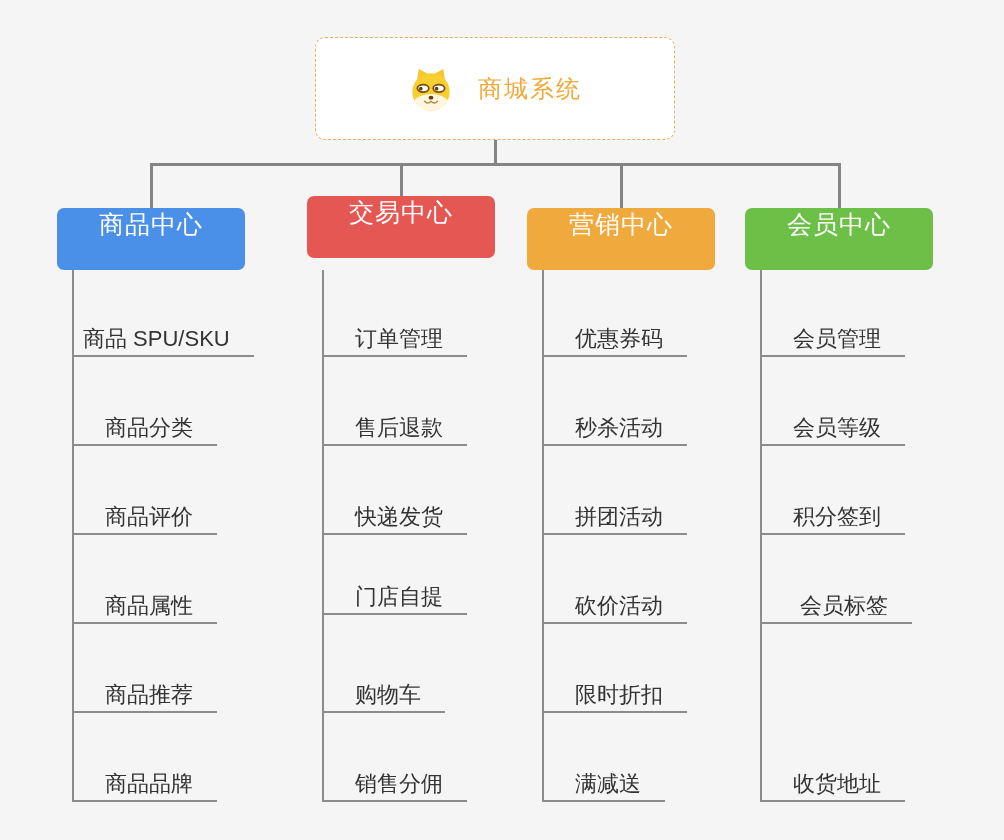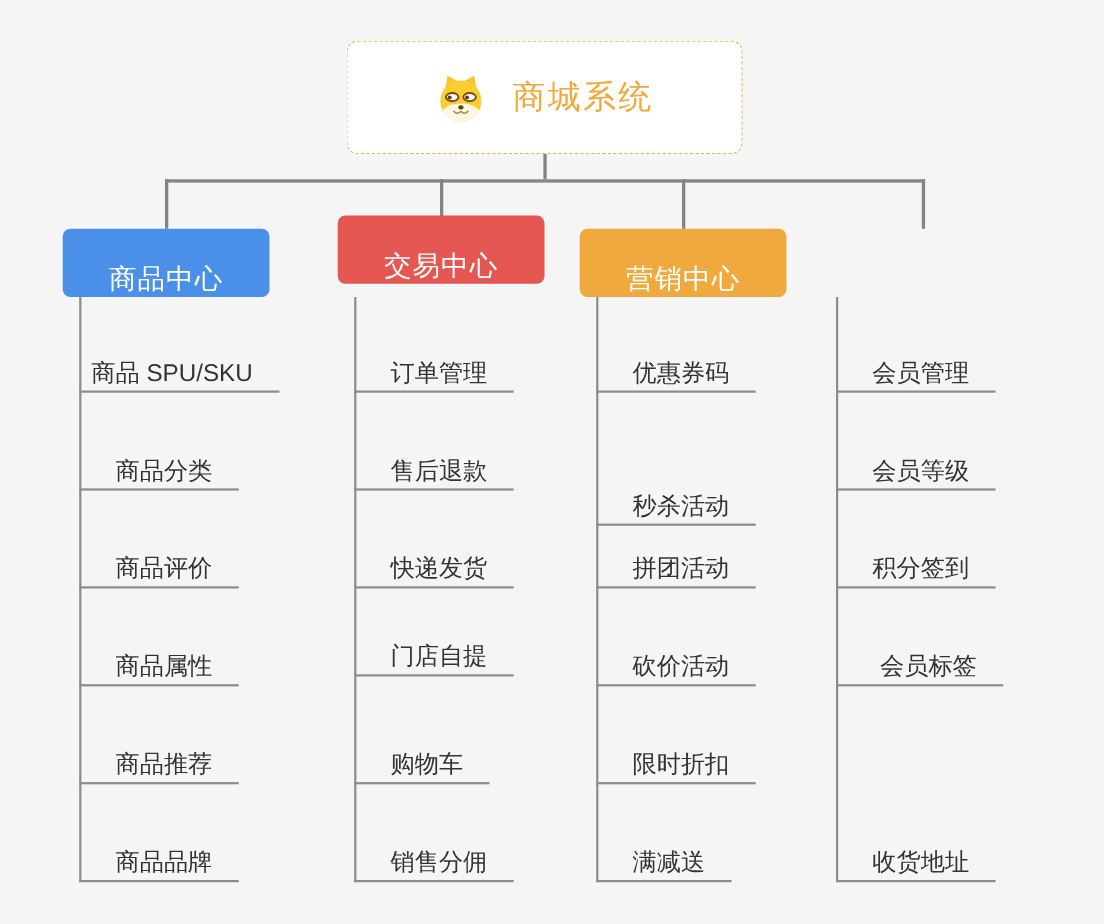--- a/index.html
+++ b/index.html
@@ -21,42 +21,42 @@
     box-sizing: border-box;
     background: #FFFFFF;
     border: 1px dashed var(--root-border, #F0AE52);
     border-radius: 10px;
     display: flex;
     align-items: center;
     justify-content: center;
     gap: 14px;
   }
   .root-title {
-    font-size: 30px;
+    font-size: 24px;
     letter-spacing: 2px;
     color: var(--root-title, #F1A93B);
     white-space: nowrap;
     margin-left: 10px;
   }
   .doge { display: inline-flex; }
 
   
   .line {
     position: absolute;
     background: var(--connector, #848484);
   }
   .col-line { background: var(--underline, #8C8C8C); }
 
   
   .branch-header {
     position: absolute;
     width: 188px; height: 62px;
     border-radius: 7px;
     display: flex;
-    align-items: flex-end;
+    align-items: flex-start;
     justify-content: center;
     color: #FFFFFF;
     font-size: 25px;
     letter-spacing: 1px;
     white-space: nowrap;
   }
 
   
   .child-item {
     position: absolute;
@@ -121,24 +121,27 @@
     <div class="child-item" style="left: 322px; top: 411px;">售后退款</div>
     <div class="child-item" style="left: 322px; top: 500px;">快递发货</div>
     <div class="child-item" style="left: 322px; top: 580px;">门店自提</div>
     <div class="child-item" style="left: 322px; top: 678px;">购物车</div>
     <div class="child-item" style="left: 322px; top: 767px;">销售分佣</div>
     <div class="branch-header" style="left: 527px; top: 208px; background: rgb(239, 169, 61);">
       <span>营销中心</span>
     </div>
     <div class="line col-line" style="left: 542px; top: 270px; width: 2px; height: 532px;"></div>
     <div class="child-item" style="left: 542px; top: 322px;">优惠券码</div>
-    <div class="child-item" style="left: 542px; top: 411px; margin-top: 32px;">秒杀活动</div>
+    <div class="child-item" style="left: 542px; top: 411px;">秒杀活动</div>
     <div class="child-item" style="left: 542px; top: 500px;">拼团活动</div>
     <div class="child-item" style="left: 542px; top: 589px; text-align: right;">砍价活动</div>
     <div class="child-item" style="left: 542px; top: 678px;">限时折扣</div>
     <div class="child-item" style="left: 542px; top: 767px;">满减送</div>
+    <div class="branch-header" style="left: 745px; top: 208px; background: rgb(108, 191, 71);">
+      <span>会员中心</span>
+    </div>
     <div class="line col-line" style="left: 760px; top: 270px; width: 2px; height: 532px;"></div>
     <div class="child-item" style="left: 760px; top: 322px;">会员管理</div>
     <div class="child-item" style="left: 760px; top: 411px;">会员等级</div>
     <div class="child-item" style="left: 760px; top: 500px;">积分签到</div>
     <div class="child-item" style="left: 760px; top: 589px; padding-left: 40px;">会员标签</div>
     <div class="child-item" style="left: 760px; top: 767px;">收货地址</div>
   </div>
 
 </body></html>

